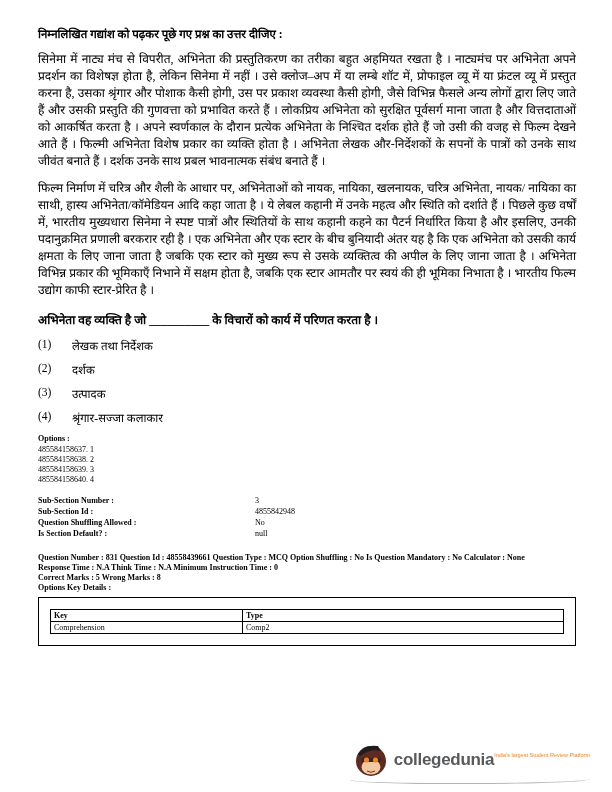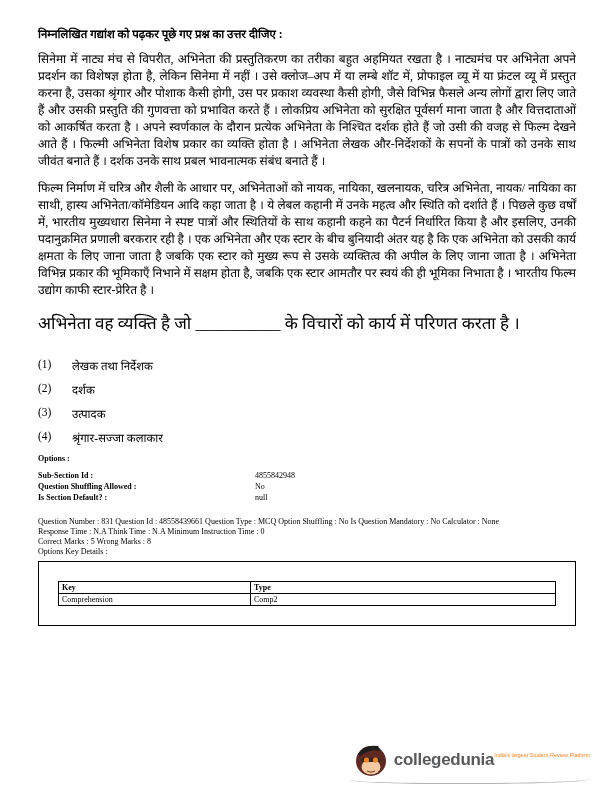--- a/index.html
+++ b/index.html
@@ -25,44 +25,45 @@
     font-weight: bold;
     margin-bottom: 10px;
   }
   .passage {
     font-size: 12px;
     line-height: 17px;
     text-align: justify;
     margin-bottom: 10px;
   }
   .question-line {
-    font-size: 17px;
+    font-size: 12px;
     margin-top: 12px;
-    margin-bottom: 24px;
+    margin-bottom: 10px;
+    font-weight: bold;
   }
   .option-row {
     font-size: 11.5px;
     margin-bottom: 9px;
     display: flex;
   }
   .option-num { width: 34px; flex: 0 0 34px; }
   .option-label { flex: 1; }
   .small { font-size: 8px; line-height: 10px; }
   .bold { font-weight: bold; }
   .options-header { margin-top: 4px; }
   .option-ids { margin-top: 1px; margin-bottom: 10px; }
   .meta-block { margin-top: 6px; margin-bottom: 14px; }
   .meta-row { display: flex; font-size: 8px; line-height: 11px; }
   .meta-label { flex: 0 0 217px; font-weight: bold; }
   .meta-value { flex: 1; }
   .qinfo-block { margin-bottom: 4px; }
-  .qinfo-line { font-size: 8px; line-height: 10px; font-weight: normal; }
+  .qinfo-line { font-size: 8px; line-height: 10px; font-weight: bold; }
   .key-table-wrap {
     border: 1px solid #000;
-    padding: 19px;
+    padding: 11px;
     margin-top: 2px;
   }
   table.key-table {
     width: 100%;
     border-collapse: collapse;
     font-size: 8px;
   }
   table.key-table th, table.key-table td {
     border: 1px solid #000;
     text-align: left;
@@ -129,22 +130,32 @@
       <span class="option-num">(3)</span>
       <span class="option-label">उत्पादक</span>
     </div>
     <div class="option-row">
       <span class="option-num">(4)</span>
       <span class="option-label">श्रृंगार-सज्जा कलाकार</span>
     </div>
 
     <div class="small bold options-header">Options :</div>
 
+    <div class="option-ids">
+      <div class="small">485584158637. 1</div>
+      <div class="small">485584158638. 2</div>
+      <div class="small">485584158639. 3</div>
+      <div class="small">485584158640. 4</div>
+    </div>
 
     <div class="meta-block">
+      <div class="meta-row">
+        <span class="meta-label">Sub-Section Number :</span>
+        <span class="meta-value">3</span>
+      </div>
       <div class="meta-row">
         <span class="meta-label">Sub-Section Id :</span>
         <span class="meta-value">4855842948</span>
       </div>
       <div class="meta-row">
         <span class="meta-label">Question Shuffling Allowed :</span>
         <span class="meta-value">No</span>
       </div>
       <div class="meta-row">
         <span class="meta-label">Is Section Default? :</span>

